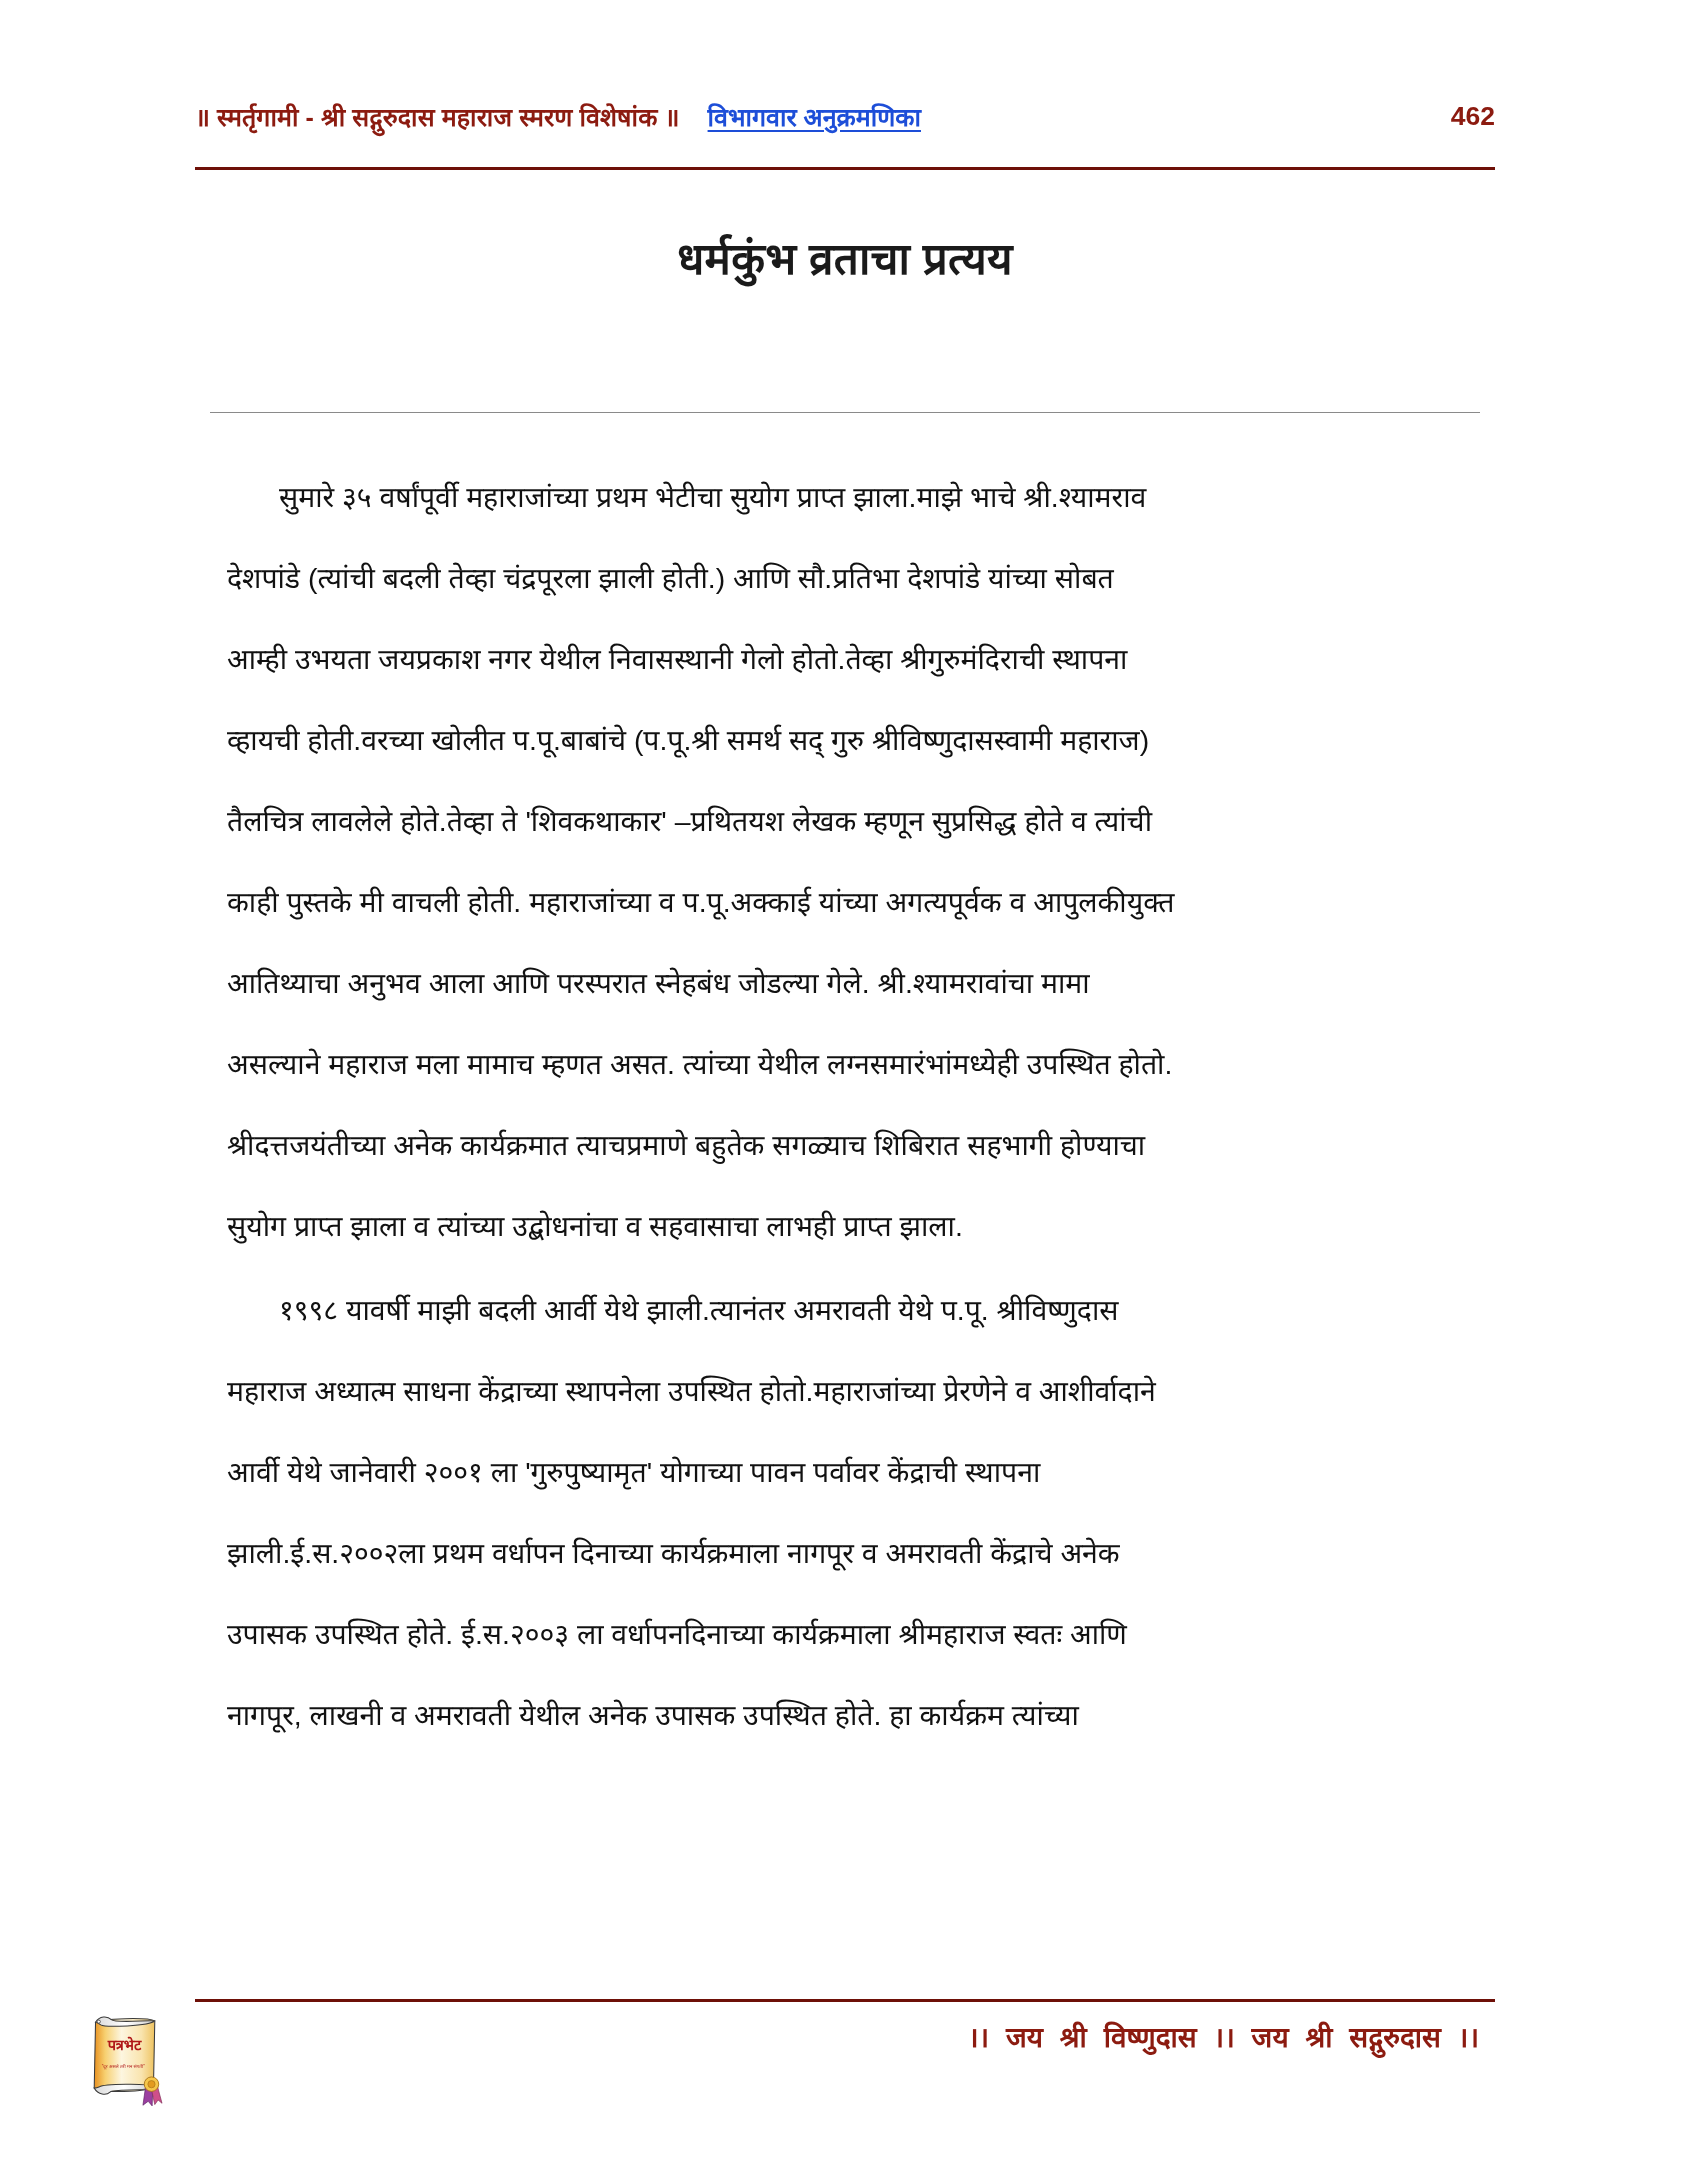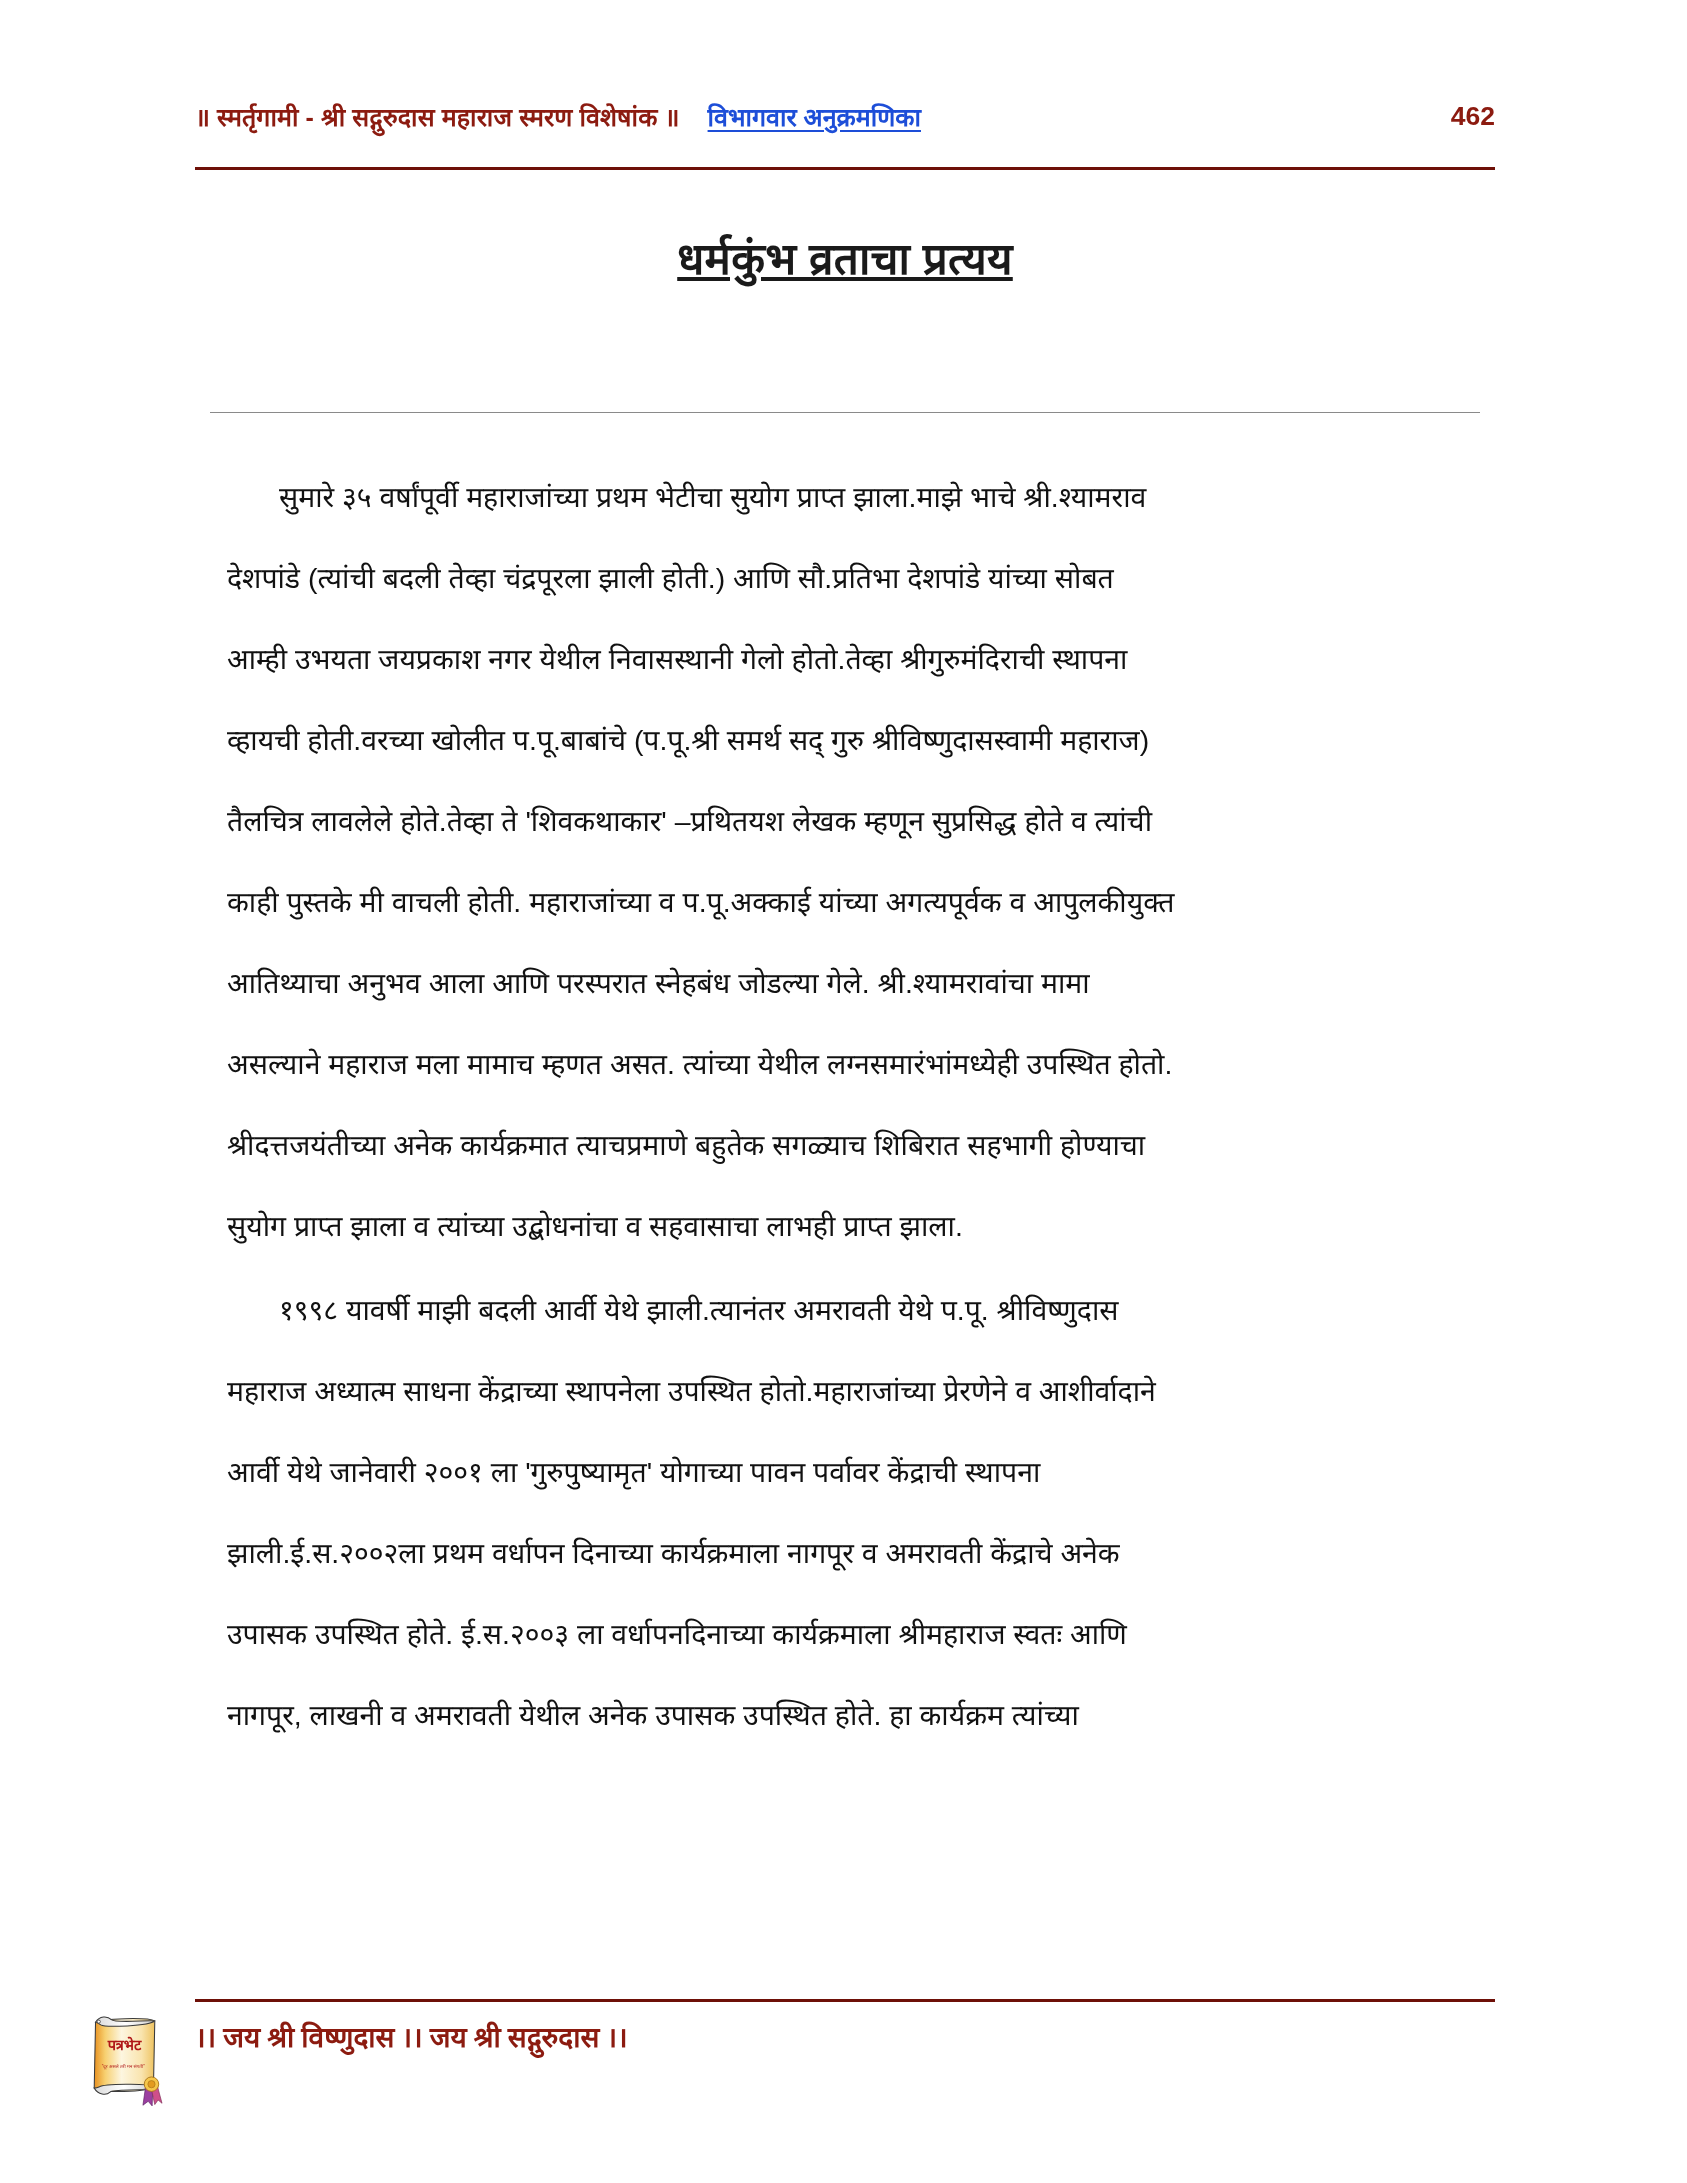--- a/index.html
+++ b/index.html
@@ -76,21 +76,20 @@
     position: absolute;
     left: 195px;
     top: 198px;
     width: 1300px;
     text-align: center;
     font-family: "Liberation Sans", "DejaVu Sans", sans-serif;
     font-size: 44px;
     font-weight: bold;
     color: #1a1a1a;
     letter-spacing: 0.3px;
-    text-decoration: underline;
   }
 
   
   .author {
     position: absolute;
     left: 195px;
     top: 311px;
     width: 1300px;
     text-align: right;
     font-family: "Liberation Sans", "DejaVu Sans", sans-serif;
@@ -138,21 +137,22 @@
     top: 1999px;
     width: 1300px;
     height: 3.3px;
     background: #6e1008;
   }
   .footer-text {
     position: absolute;
     left: 195px;
     top: 2017px;
     width: 1300px;
-    font-family: Liberation Serif, serif;
+    text-align: right;
+    font-family: Liberation Mono, monospace;
     font-size: 28px;
     font-weight: bold;
     color: #8c1b10;
     padding-right: 16px;
     box-sizing: border-box;
   }
 
   
   .logo {
     position: absolute;

